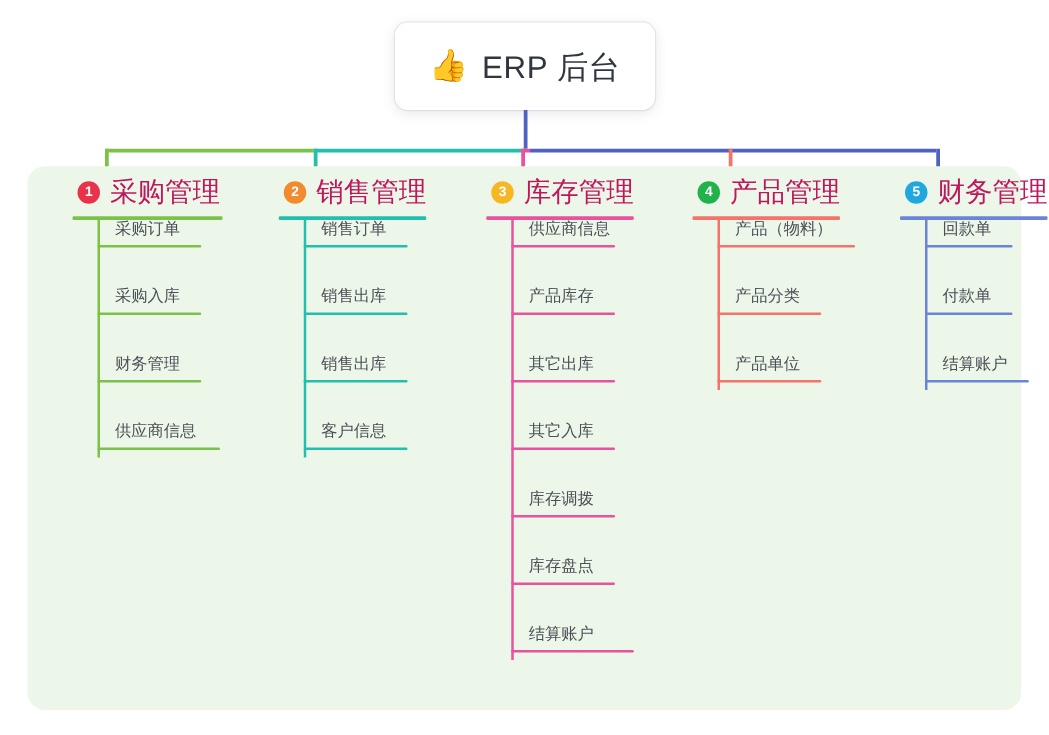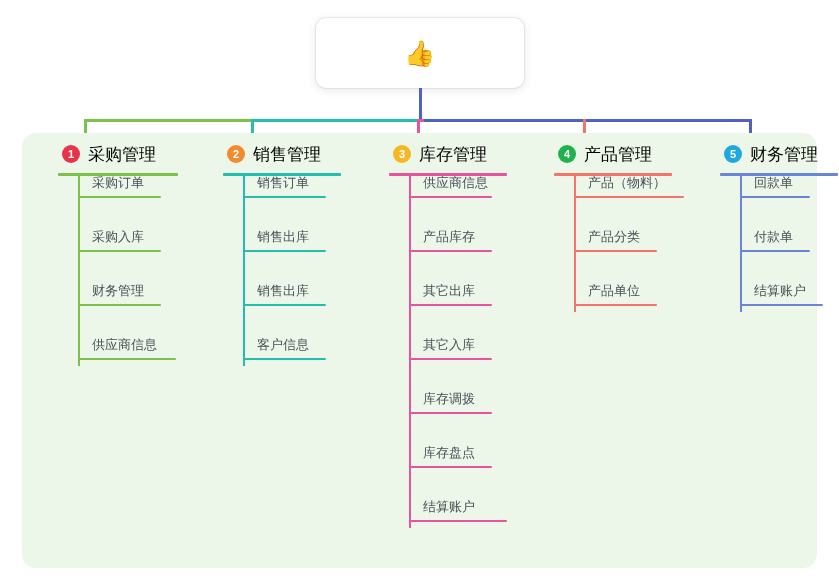--- a/index.html
+++ b/index.html
@@ -83,22 +83,22 @@
     height: 18px;
     border-radius: 50%;
     color: #ffffff;
     font-size: 11px;
     line-height: 18px;
     text-align: center;
     font-weight: bold;
     flex: 0 0 auto;
   }
   .col-title {
-    font-size: 17px;
-    color: #000000;
+    font-size: 22px;
+    color: #be185d;
     white-space: nowrap;
   }
   .head-rule {
     position: absolute;
     left: 10px;
     height: 3px;
     border-radius: 1px;
   }
 
   .items {
@@ -130,20 +130,21 @@
     height: 2px;
     border-radius: 1px;
   }
 </style>
 </head>
 <body>
 
 <div class="root-card">
   <div class="root-inner">
     <span class="root-emoji">👍</span>
+    <span class="root-title">ERP 后台</span>
   </div>
 </div>
 
 <div id="connector-layer">
     <div class="conn" style="left: 419px; top: 88px; width: 3px; height: 31px; background: rgb(79, 98, 192);"></div>
     <div class="conn" style="left: 84px; top: 119px; width: 167px; height: 3px; background: rgb(124, 194, 74);"></div>
     <div class="conn" style="left: 251px; top: 119px; width: 166px; height: 3px; background: rgb(35, 191, 174);"></div>
     <div class="conn" style="left: 417px; top: 119px; width: 7px; height: 3px; background: rgb(232, 83, 158);"></div>
     <div class="conn" style="left: 424px; top: 119px; width: 325px; height: 3px; background: rgb(79, 98, 192);"></div>
     <div class="conn" style="left: 84px; top: 119px; width: 3px; height: 26px; background: rgb(124, 194, 74);"></div>

